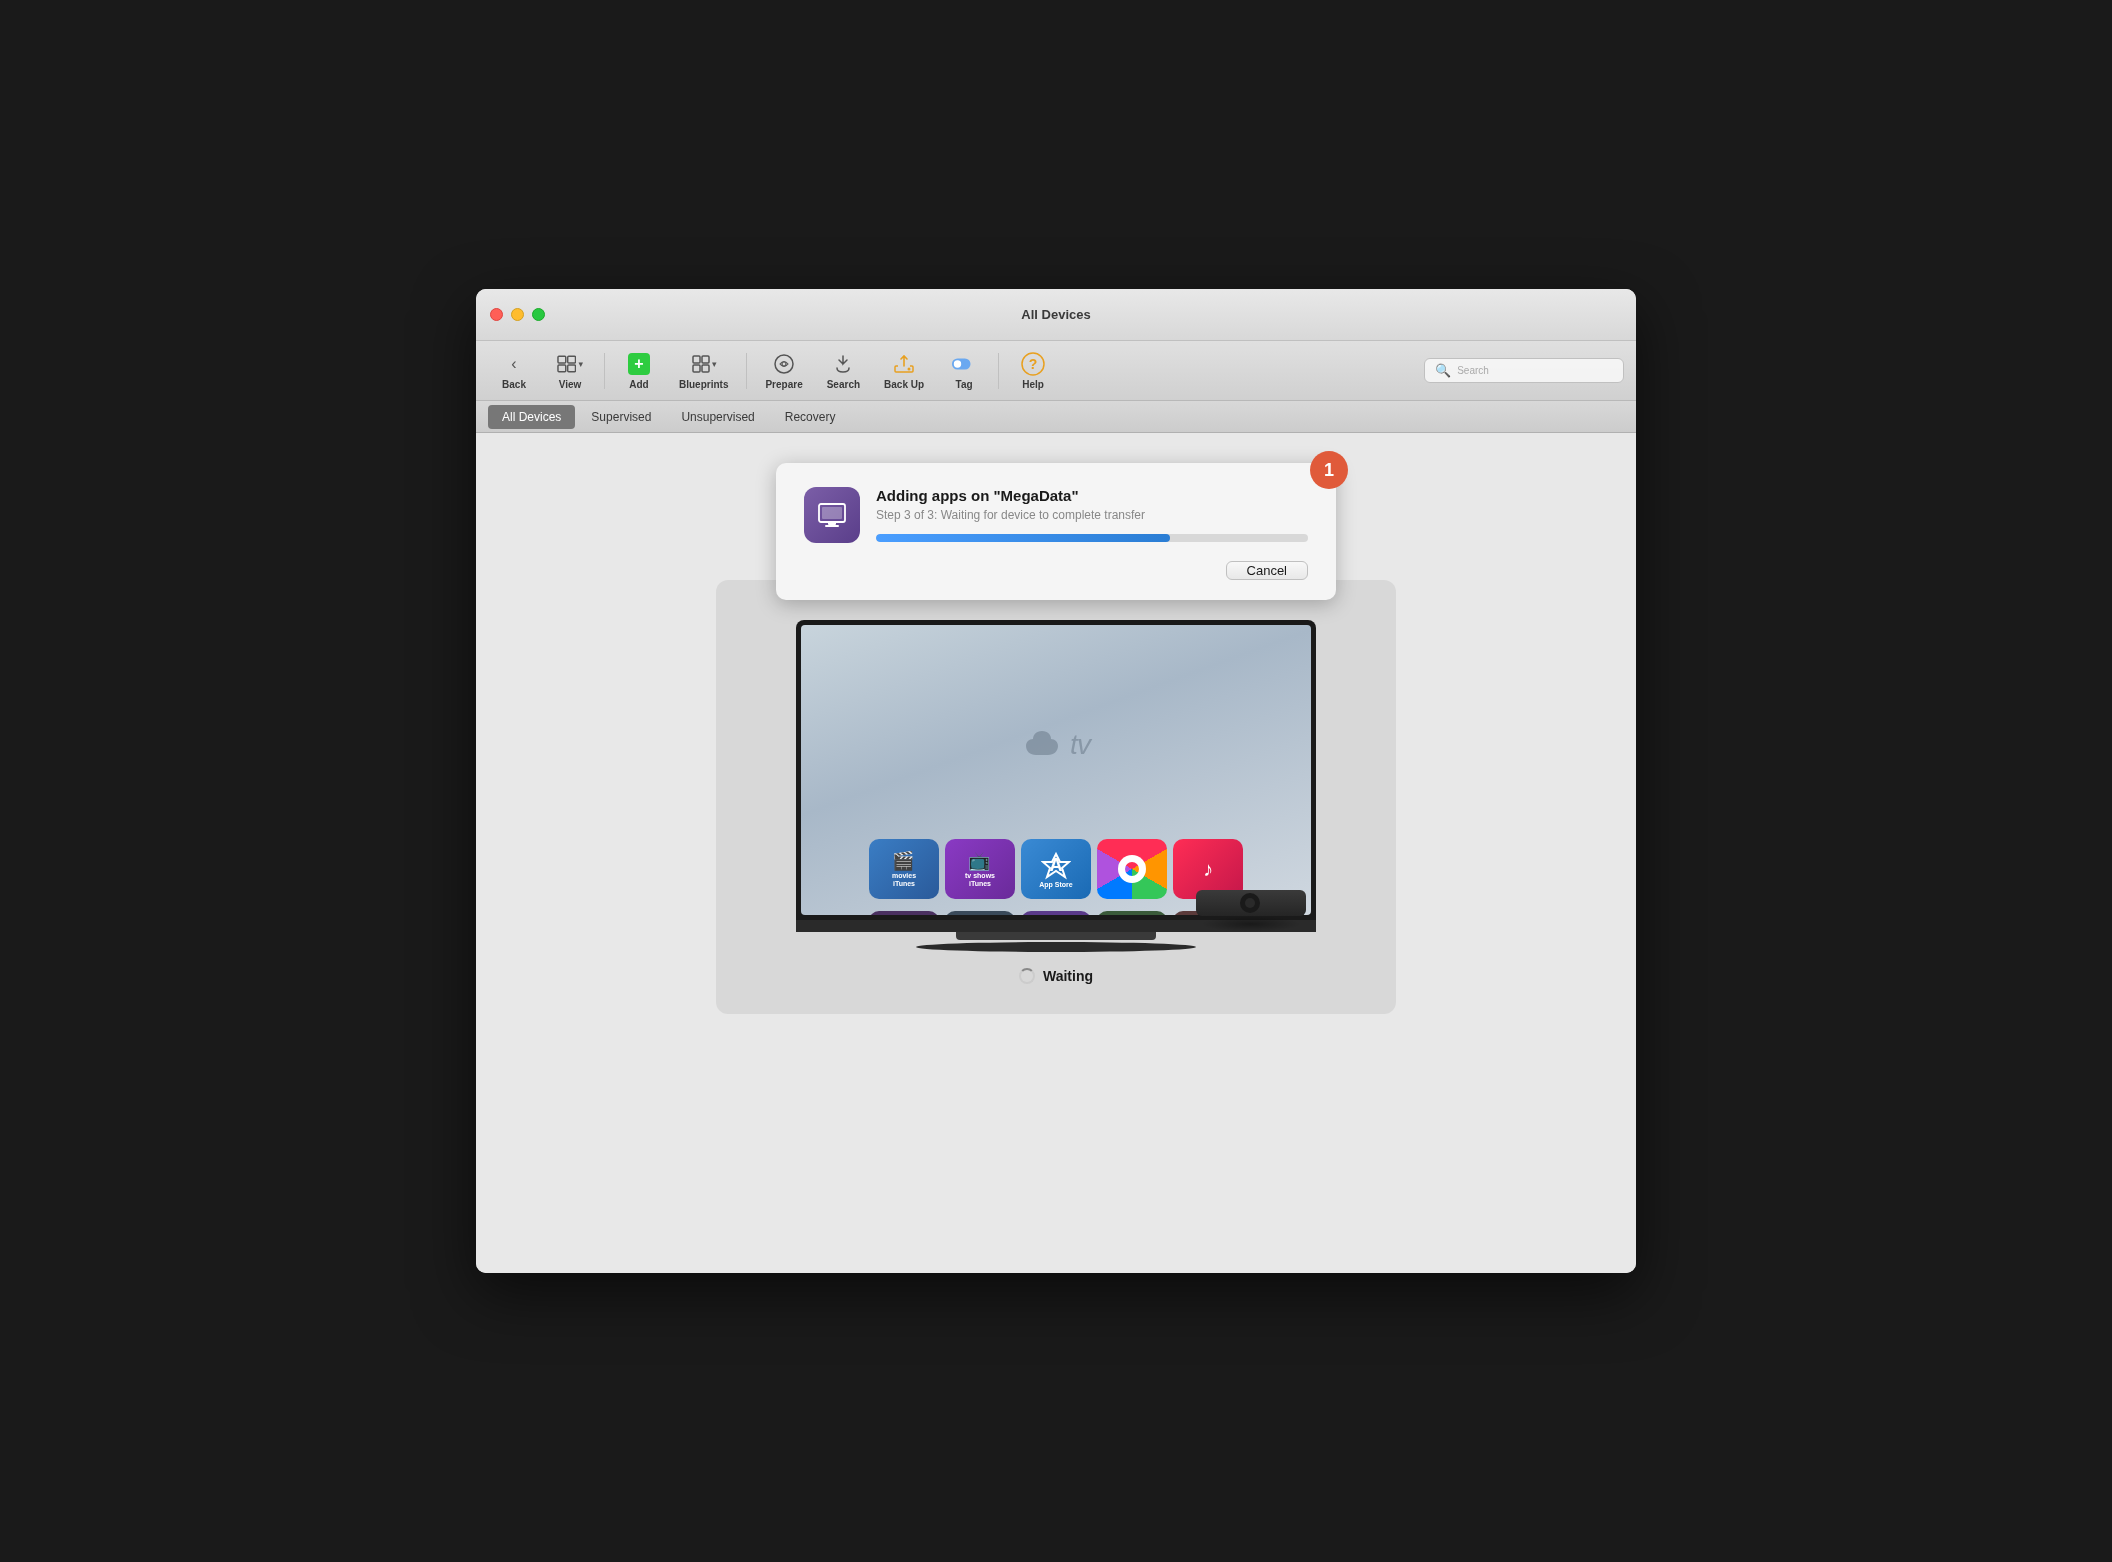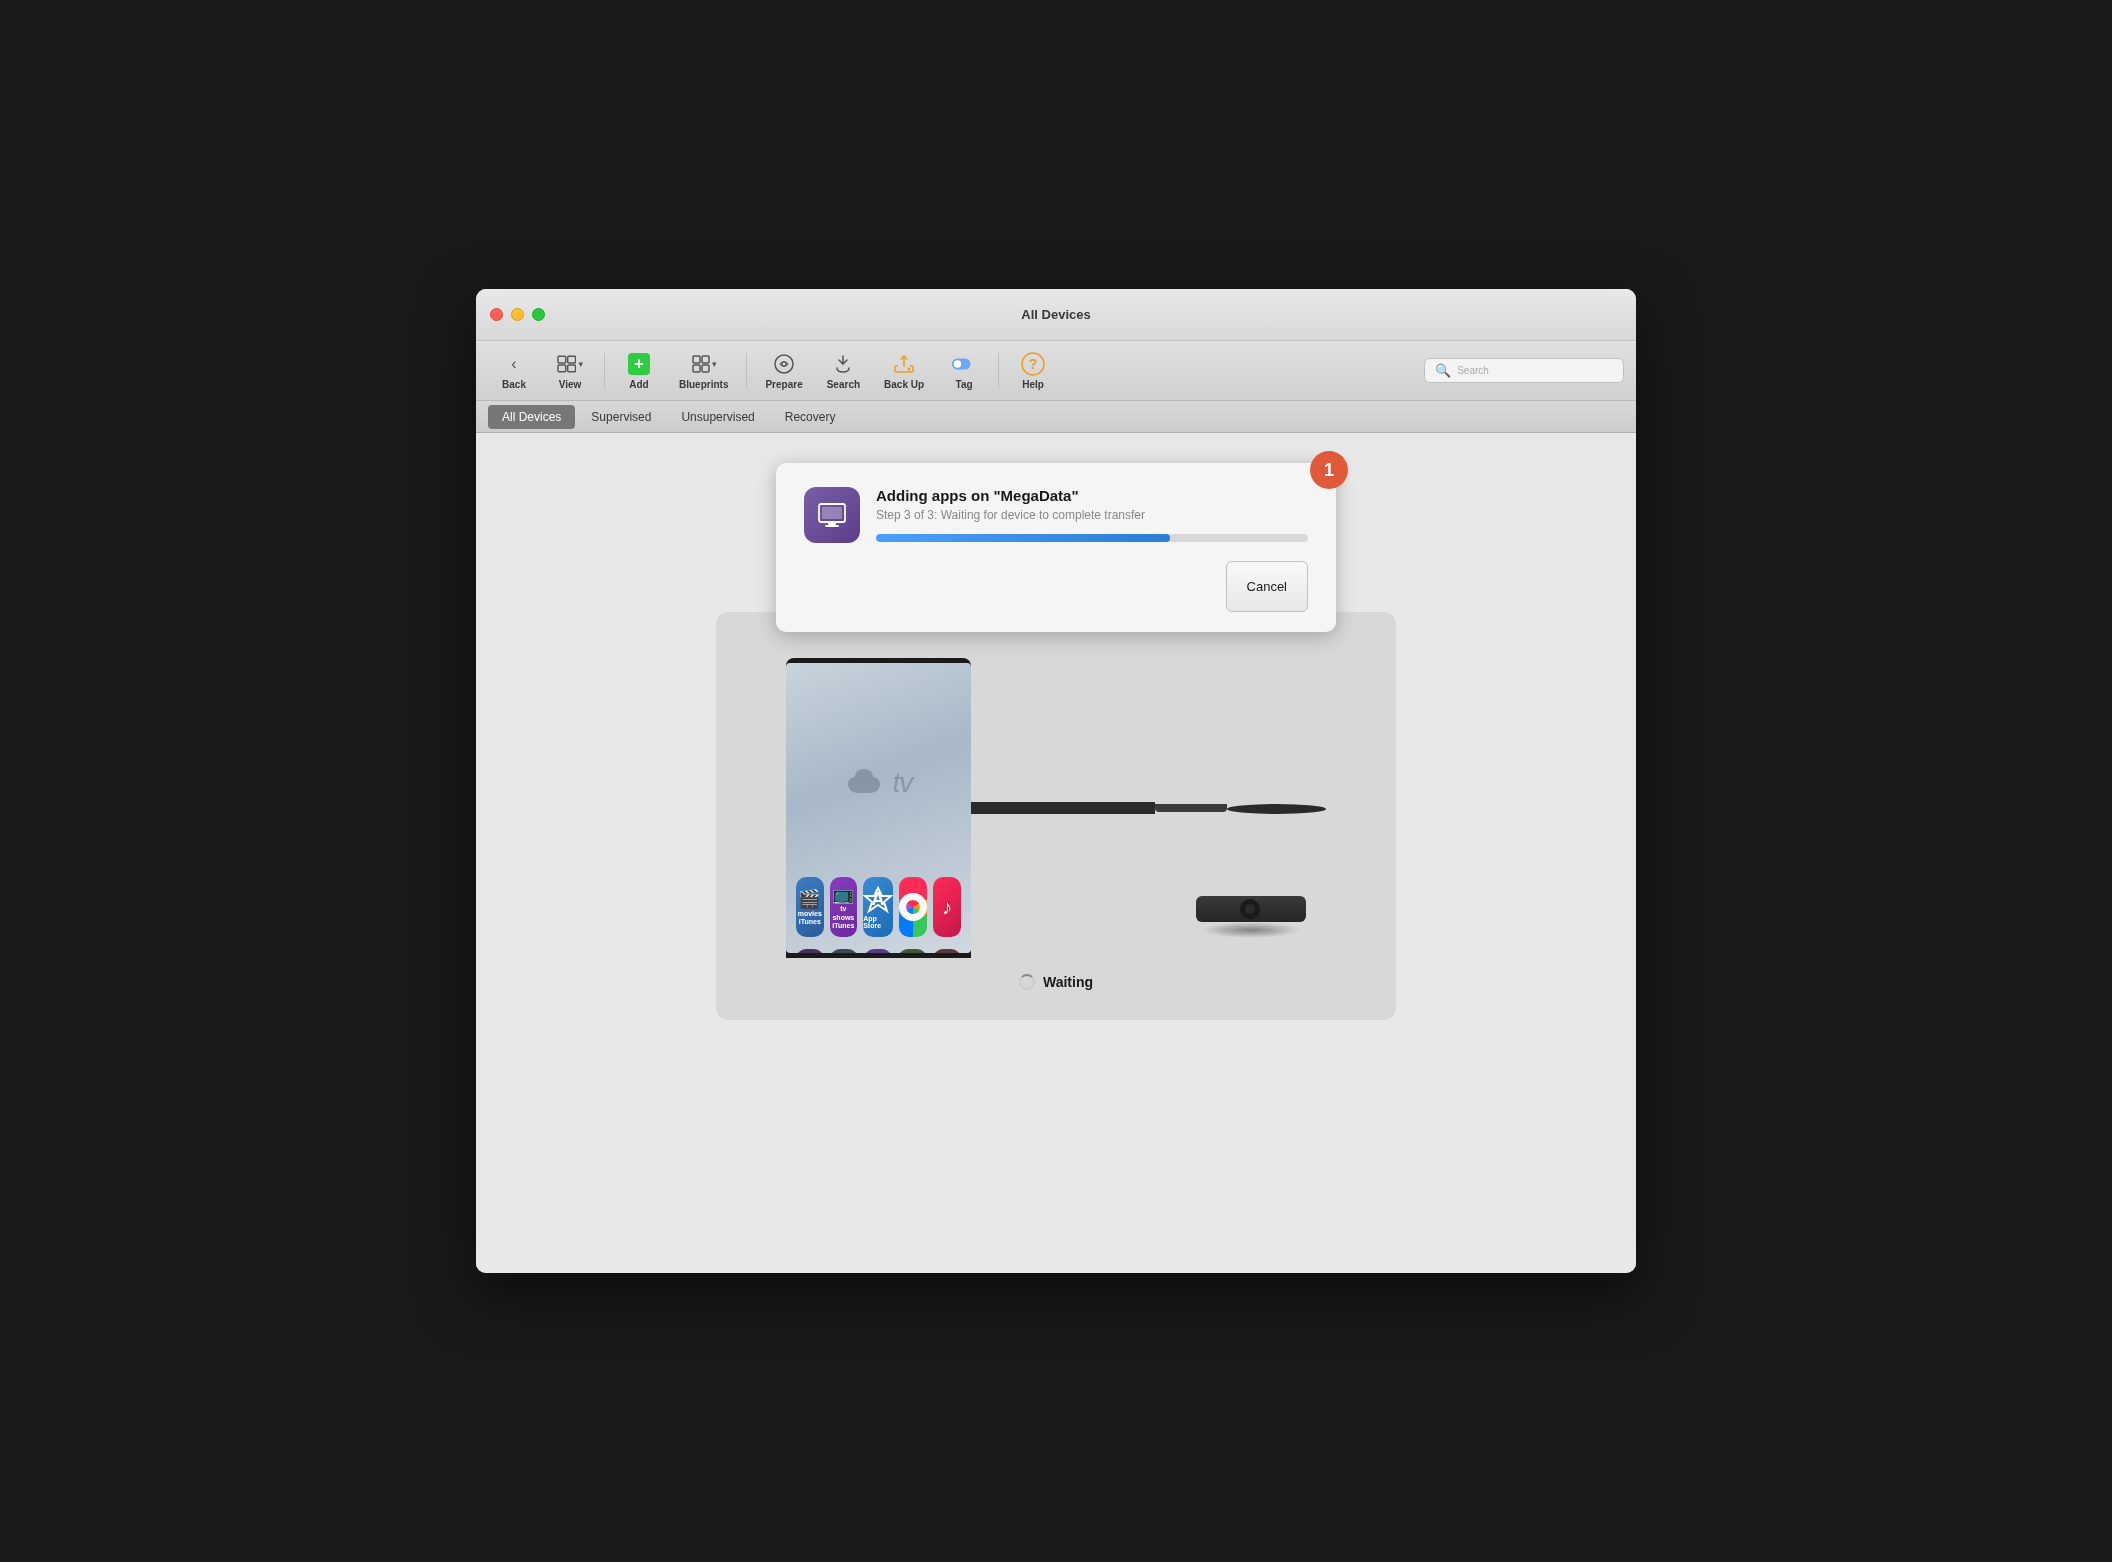--- a/index.html
+++ b/index.html
@@ -220,21 +220,21 @@
       background: linear-gradient(to right, #4a9eff, #2a7dd4);
     }
     .modal-actions {
       display: flex;
       justify-content: flex-end;
     }
     .cancel-btn {
       background: linear-gradient(to bottom, #f8f8f8, #e8e8e8);
       border: 1px solid #c0c0c0;
       border-radius: 6px;
-      padding: 17px 20px;
+      padding: 1px 20px;
       font-size: 13px;
       color: #1a1a1a;
       cursor: pointer;
     }
 
     
     .badge {
       position: absolute;
       top: -12px;
       right: -12px;
@@ -247,24 +247,24 @@
       font-weight: 700;
       display: flex;
       align-items: center;
       justify-content: center;
       z-index: 20;
     }
 
     
     .appletv-wrap {
       width: 540px;
-      margin-top: 16px;
+      margin-top: 10px;
       position: relative;
       display: flex;
-      flex-direction: row;
+      flex-direction: column;
       align-items: center;
     }
 
     
     .tv-outer {
       width: 520px;
       height: 300px;
       background: #1a1a1a;
       border-radius: 8px 8px 0 0;
       display: flex;

